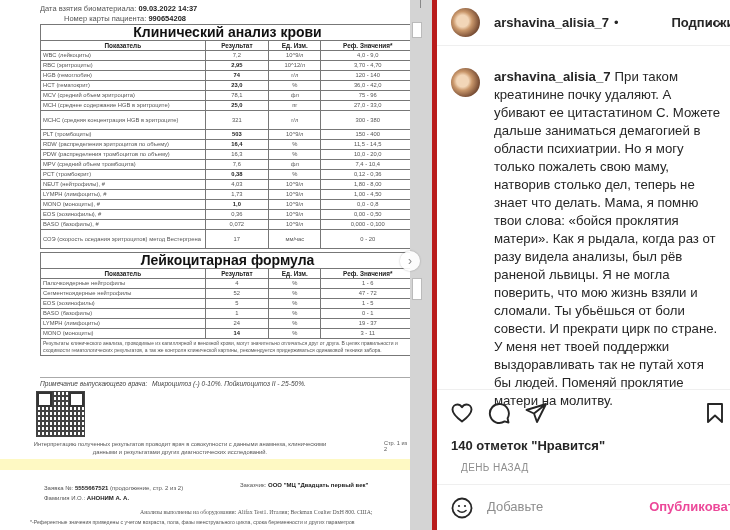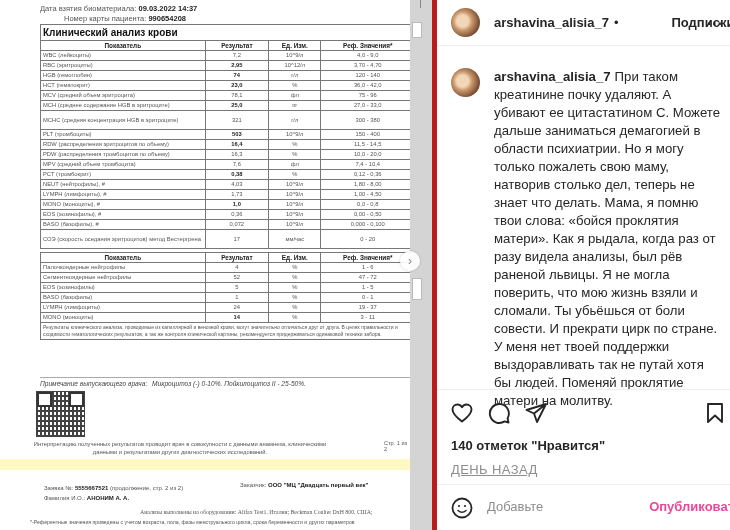--- a/index.html
+++ b/index.html
@@ -31,21 +31,21 @@
     position: absolute; left: 40px; width: 375px; border-collapse: collapse;
     font-size: 5.8px; color: #555;
   }
   table.lab td, table.lab th {
     border: 0.6px solid #777; padding: 0 2px; height: 10px; line-height: 9px;
   }
   table.lab th { font-weight: bold; color: #222; font-size: 6.4px; text-align: center; }
   table.lab td.c { text-align: center; }
   table.lab td.b { font-weight: bold; color: #222; }
   table.lab .title-row td {
-    font-size: 10px; font-weight: bold; color: #111; text-align: left;
+    font-size: 14px; font-weight: bold; color: #111; text-align: center;
     height: 16px; line-height: 15px;
   }
   table.lab td.tall { height: 19px; line-height: 8px; }
   .note-cell { font-size: 5px !important; line-height: 7px !important; height: auto !important; padding: 1px 2px !important; }
 
   .doctor-note {
     position: absolute; left: 40px; top: 383px; width: 375px; font-size: 6.6px; color: #444;
     border-top: 0.6px solid #aaa; padding-top: 2px; font-style: italic;
   }
   .qr {
@@ -100,21 +100,21 @@
   .comment-text {
     margin-left: 14px; width: 228px; font-size: 13.2px; line-height: 18px; color: #262626;
   }
   .comment-text .cuser { font-weight: bold; margin-right: 4px; }
 
   .actions-bar {
     position: absolute; left: 0; top: 389px; width: 298px; border-top: 1px solid #efefef;
   }
   .icon-btn { position: absolute; width: 24px; height: 24px; }
   .likes { position: absolute; left: 14px; top: 438px; font-size: 13px; font-weight: bold; color: #262626; }
-  .time { position: absolute; left: 14px; top: 462px; font-size: 13px; color: #8e8e8e; letter-spacing: 0.4px; text-decoration: underline; }
+  .time { position: absolute; left: 24px; top: 462px; font-size: 10px; color: #8e8e8e; letter-spacing: 0.4px; }
   .add-comment {
     position: absolute; left: 0; top: 484px; width: 315px; height: 46px; border-top: 1px solid #efefef;
   }
   .add-input {
     position: absolute; left: 50px; top: 14px; width: 140px; border: none; outline: none;
     font-size: 13px; color: #262626; background: transparent; font-family: "Liberation Sans", sans-serif;
   }
   .add-input::placeholder { color: #8e8e8e; }
   .post-btn {
     position: absolute; right: 10px; top: 14px; font-size: 13px; font-weight: bold; color: #ec4899;
@@ -252,20 +252,23 @@
       <td class=" tall">СОЭ (скорость оседания эритроцитов) метод Вестергрена</td>
       <td class="c tall">17</td>
       <td class="c tall">мм/час</td>
       <td class="c tall">0 - 20</td>
     </tr>
         </tbody>
     </table>
 
     <table class="lab" style="top:258px;">
       <tbody id="leuko-body">
+          <tr class="title-row">
+            <td colspan="4">Лейкоцитарная формула</td>
+          </tr>
           <tr>
             <th style="width:44%">Показатель</th>
             <th style="width:17%">Результат</th>
             <th style="width:14%">Ед. Изм.</th>
             <th>Реф. Значения*</th>
           </tr>
           <tr>
       <td class="">Палочкоядерные нейтрофилы</td>
       <td class="c">4</td>
       <td class="c">%</td>

